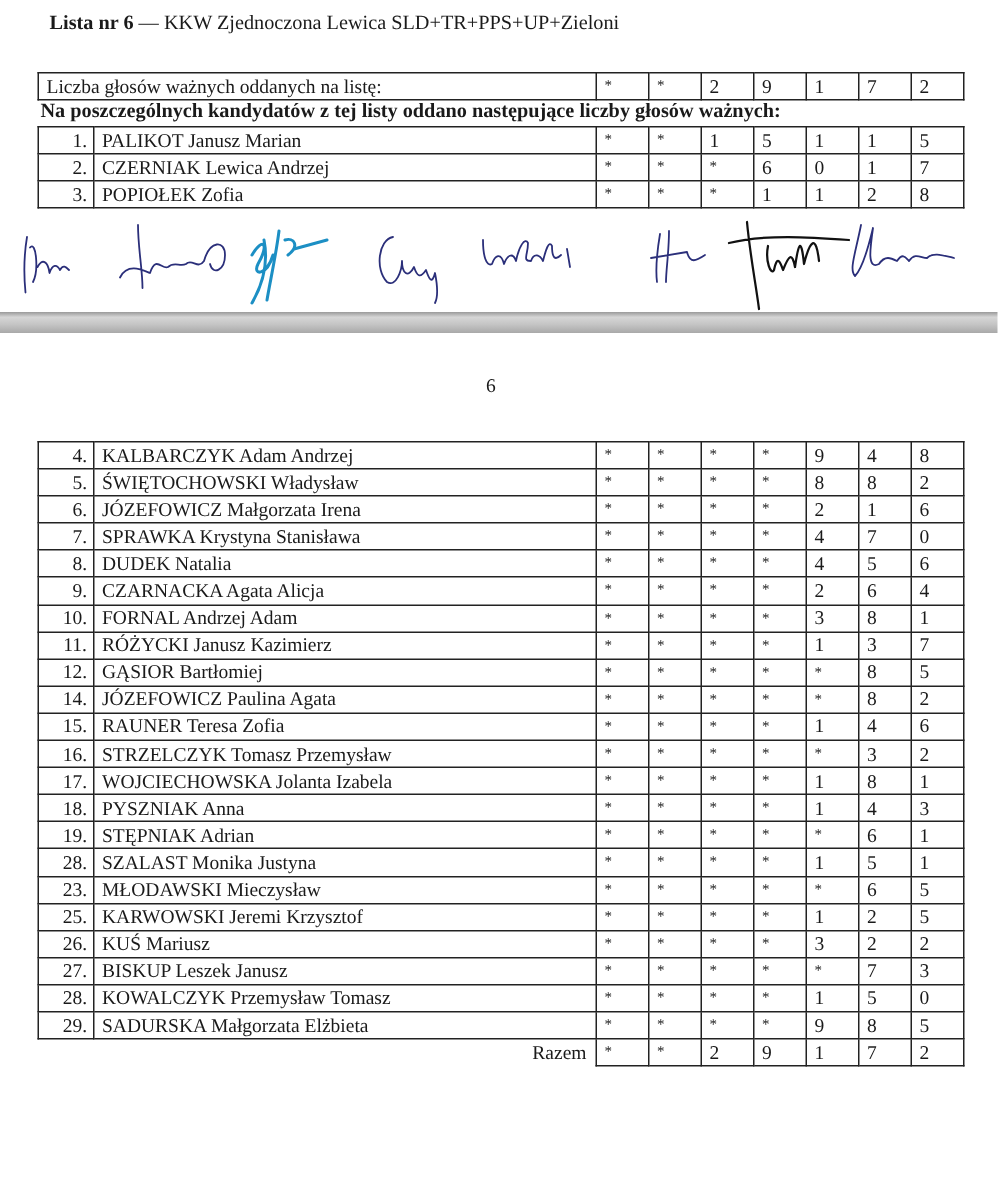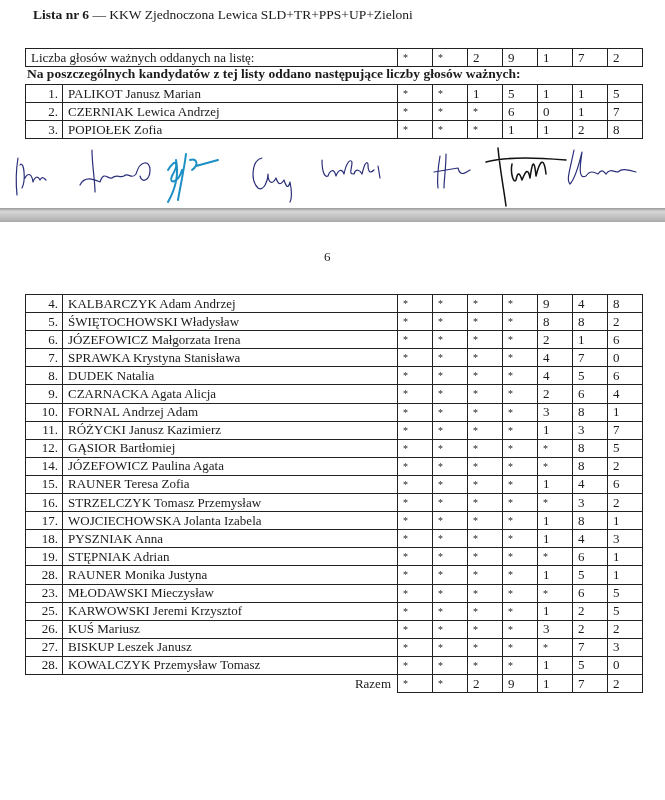--- a/index.html
+++ b/index.html
@@ -267,21 +267,21 @@
         <td class="d star" style="width: 29px;">*</td>
         <td class="d star" style="width: 29px;">*</td>
         <td class="d star" style="width: 29px;">*</td>
         <td class="d star" style="width: 29px;">*</td>
         <td class="d star" style="width: 29px;">*</td>
         <td class="d" style="width: 29px;">6</td>
         <td class="d" style="width: 29px;">1</td>
       </tr>
       <tr>
         <td class="num">28.</td>
-        <td style="width: 329px;">RAUNER Monika Justyna</td>
+        <td style="width: 329px;">SZALAST Monika Justyna</td>
         <td class="d star" style="width: 29px;">*</td>
         <td class="d star" style="width: 29px;">*</td>
         <td class="d star" style="width: 29px;">*</td>
         <td class="d star" style="width: 29px;">*</td>
         <td class="d" style="width: 29px;">1</td>
         <td class="d" style="width: 29px;">5</td>
         <td class="d" style="width: 29px;">1</td>
       </tr>
       <tr>
         <td class="num">23.</td>
@@ -332,20 +332,31 @@
         <td style="width: 329px;">KOWALCZYK Przemysław Tomasz</td>
         <td class="d star" style="width: 29px;">*</td>
         <td class="d star" style="width: 29px;">*</td>
         <td class="d star" style="width: 29px;">*</td>
         <td class="d star" style="width: 29px;">*</td>
         <td class="d" style="width: 29px;">1</td>
         <td class="d" style="width: 29px;">5</td>
         <td class="d" style="width: 29px;">0</td>
       </tr>
       <tr>
+        <td class="num">29.</td>
+        <td style="width: 329px;">SADURSKA Małgorzata Elżbieta</td>
+        <td class="d star" style="width: 29px;">*</td>
+        <td class="d star" style="width: 29px;">*</td>
+        <td class="d star" style="width: 29px;">*</td>
+        <td class="d star" style="width: 29px;">*</td>
+        <td class="d" style="width: 29px;">9</td>
+        <td class="d" style="width: 29px;">8</td>
+        <td class="d" style="width: 29px;">5</td>
+      </tr>
+      <tr>
         <td colspan="2" class="razem-label">Razem</td>
         <td class="d star" style="width: 29px;">*</td>
         <td class="d star" style="width: 29px;">*</td>
         <td class="d" style="width: 29px;">2</td>
         <td class="d" style="width: 29px;">9</td>
         <td class="d" style="width: 29px;">1</td>
         <td class="d" style="width: 29px;">7</td>
         <td class="d" style="width: 29px;">2</td>
       </tr>
     </tbody>

